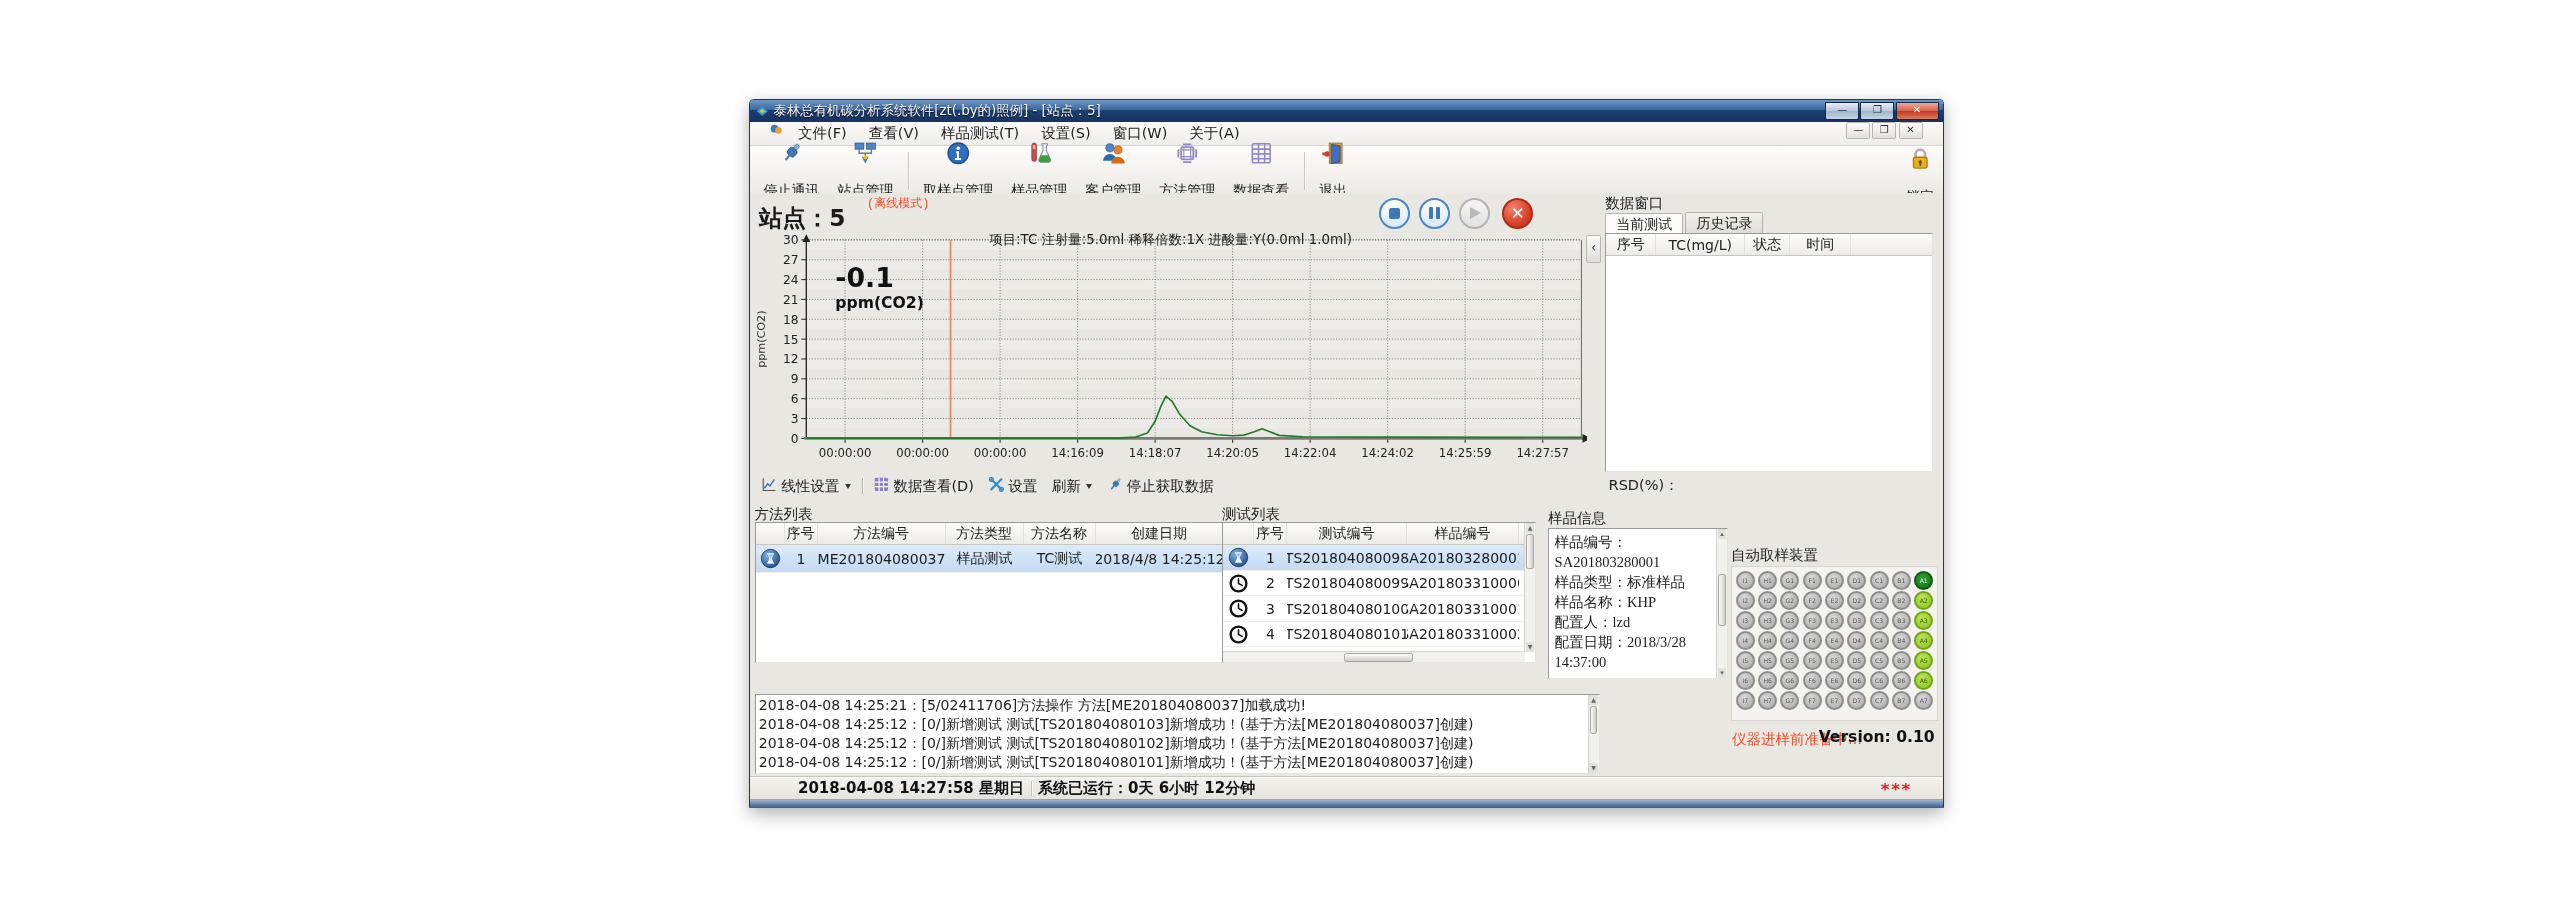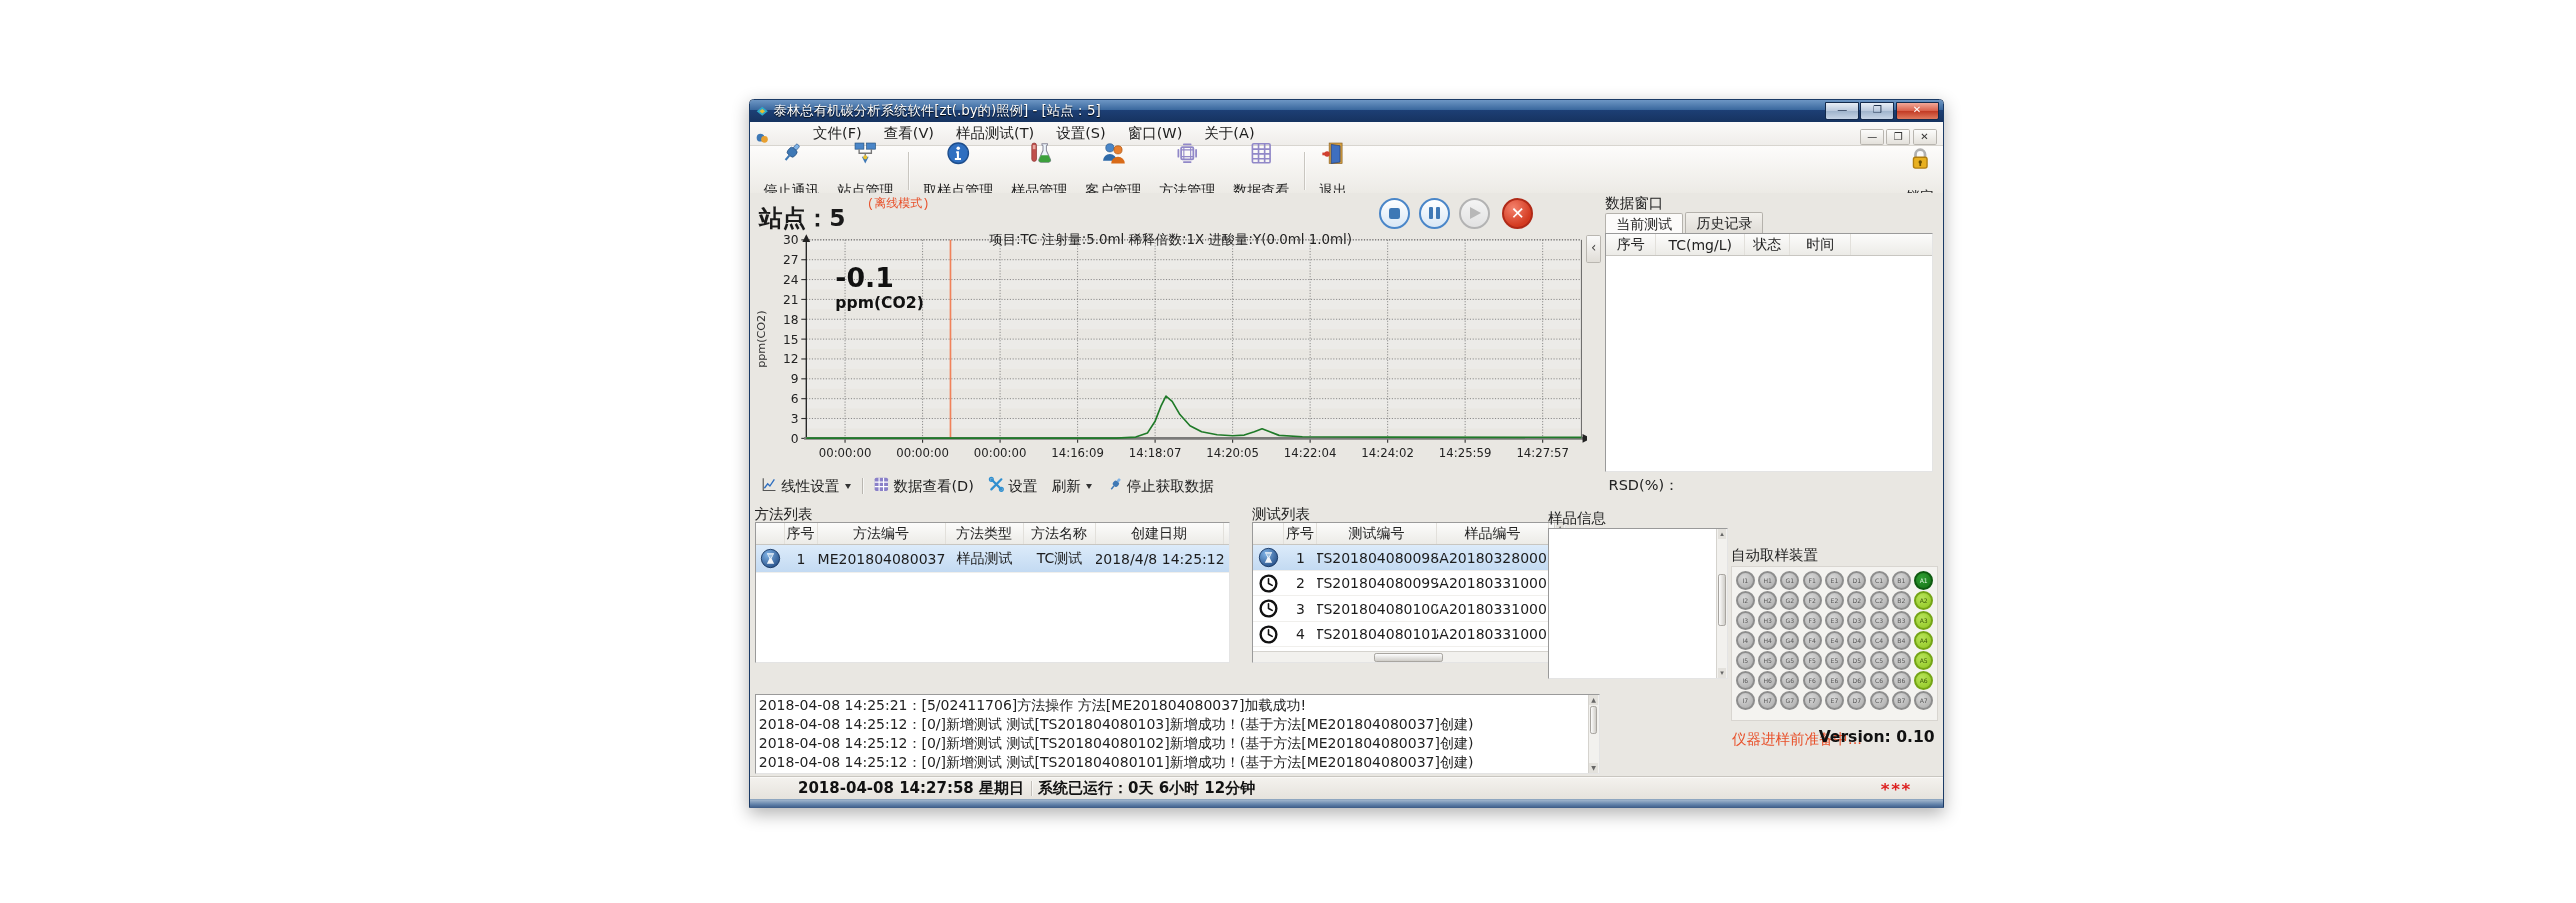--- a/index.html
+++ b/index.html
@@ -6,21 +6,21 @@
   body{width:2576px;height:903px;background:#ffffff;font-family:"DejaVu Sans","Liberation Sans",sans-serif;position:relative;overflow:hidden;}
   .window{position:absolute;left:749px;top:99px;width:1193px;height:707px;background:#ebe9e4;border:1.1px solid #1a3a66;border-radius:4.5px 4.5px 0 0;box-shadow:0 5.6px 16.7px rgba(0,0,0,.30);}
   
   .titlebar{position:absolute;left:0;top:0;right:0;height:22px;border-radius:3.3px 3.3px 0 0;background:linear-gradient(#6d96c4 0%,#3a689e 45%,#1d3f75 46%,#163360 100%);display:flex;align-items:center;padding:0 4.5px;}
   .app-icon{width:14.5px;height:14.5px;margin-right:4.5px;flex:0 0 auto;}
   .titlebar .title{color:#fff;font-size:13.4px;text-shadow:0 0.6px 1.1px #000;white-space:nowrap;overflow:hidden;flex:1;}
   .winbtns{display:flex;gap:1.1px;margin-left:4.5px;}
   .wb{width:32px;height:15.6px;border:0.6px solid #13294a;border-radius:0 0 2.2px 2.2px;background:linear-gradient(#e8eef6,#b9c8dc 50%,#9fb4cc 51%,#c7d5e6);color:#23354f;font-size:10px;line-height:14.5px;text-align:center;cursor:pointer;}
   .wb.close{width:41px;background:linear-gradient(#f2a898,#d9604a 50%,#c23a24 51%,#e07a5e);color:#fff;font-weight:bold;}
   
-  .menubar{position:absolute;left:0;top:22px;right:0;height:23.4px;background:linear-gradient(#fbfaf9,#efedea);border-bottom:0.6px solid #d8d5cf;display:flex;align-items:flex-end;padding:0 2px;gap:29px;}
+  .menubar{position:absolute;left:0;top:22px;right:0;height:23.4px;background:linear-gradient(#fbfaf9,#efedea);border-bottom:0.6px solid #d8d5cf;display:flex;align-items:flex-start;padding:0 16px;}
   .menu-item{font-size:14.5px;color:#1d1d1d;padding:2.2px 11px;border-radius:1.7px;cursor:default;white-space:nowrap;}
   .menu-lead{width:14.5px;height:14.5px;margin:0 3.3px;}
   .mdi-btns{margin-left:auto;display:flex;gap:2.2px;padding-right:4.5px;}
   .mdi-b{width:22px;height:14.5px;font-size:10px;line-height:13.4px;text-align:center;color:#333;border:0.6px solid #b8b5af;border-radius:1.7px;background:linear-gradient(#fcfcfb,#e4e1db);}
   
   .toolbar{position:absolute;left:0;top:46px;right:0;height:47px;background:linear-gradient(#fdfcfb,#eceae5);border-bottom:0.6px solid #cfccc5;display:flex;align-items:stretch;padding:1.1px 4.5px 0 4.5px;}
   .tool-btn{display:flex;flex-direction:column;align-items:center;justify-content:center;padding:1.1px 9px;border-radius:2.2px;cursor:pointer;}
   .tool-btn svg{width:24.5px;height:24.5px;}
   .tool-label{font-size:14px;color:#1c1c1c;margin-top:14px;white-space:nowrap;}
   .tool-sep{width:0.6px;background:#c9c6c0;margin:4.5px 5.6px;box-shadow:0.6px 0 0 #fff;}
@@ -414,21 +414,21 @@
             </div>
             <div class="td" style="width:33px">1</div>
             <div class="td" style="width:128px">ME201804080037</div>
             <div class="td" style="width:78px">样品测试</div>
             <div class="td" style="width:72px">TC测试</div>
             <div class="td" style="width:128px">2018/4/8 14:25:12</div>
           </div>
         </div>
     </div>
 
-    <div class="panel" style="left:502px;top:312px;width:311px;height:161px;">
+    <div class="panel" style="left:472px;top:312px;width:311px;height:161px;">
       <div class="group-label">测试列表</div>
       <div class="tbl" id="test-table" style="left:0;top:17.3px;width:312px;height:139px;">
           <div class="tbl-head">
             <div class="th" style="width:31px"></div>
             <div class="th" style="width:33px">序号</div>
             <div class="th" style="width:120px">测试编号</div>
             <div class="th" style="width:112px">样品编号</div>
           </div>
           <div class="tr sel" style="height:24.5px">
             <div class="td row-icon" style="width:31px">
@@ -486,20 +486,29 @@
           </div>
         <div class="hsb">
             <div class="thumb"></div>
           </div>
       </div>
     </div>
 
     <div class="panel" style="left:798px;top:316px;width:180px;height:167px;font-family:Liberation Serif, serif;">
       <div class="group-label">样品信息</div>
       <div class="sample-box">
+        <div id="sample-lines">
+            <div class="sample-line">样品编号：</div>
+            <div class="sample-line">SA201803280001</div>
+            <div class="sample-line">样品类型：标准样品</div>
+            <div class="sample-line">样品名称：KHP</div>
+            <div class="sample-line">配置人：lzd</div>
+            <div class="sample-line">配置日期：2018/3/28</div>
+            <div class="sample-line">14:37:00</div>
+          </div>
         <div class="vsb">
             <div class="arr">▲</div>
             <div class="thumb" style="top:45px;height:50px;"></div>
             <div class="arr down">▼</div>
           </div>
       </div>
     </div>
 
     <div class="panel" style="left:981px;top:310px;width:207px;height:212px;margin-top:43px;">
       <div class="group-label">自动取样装置</div>

